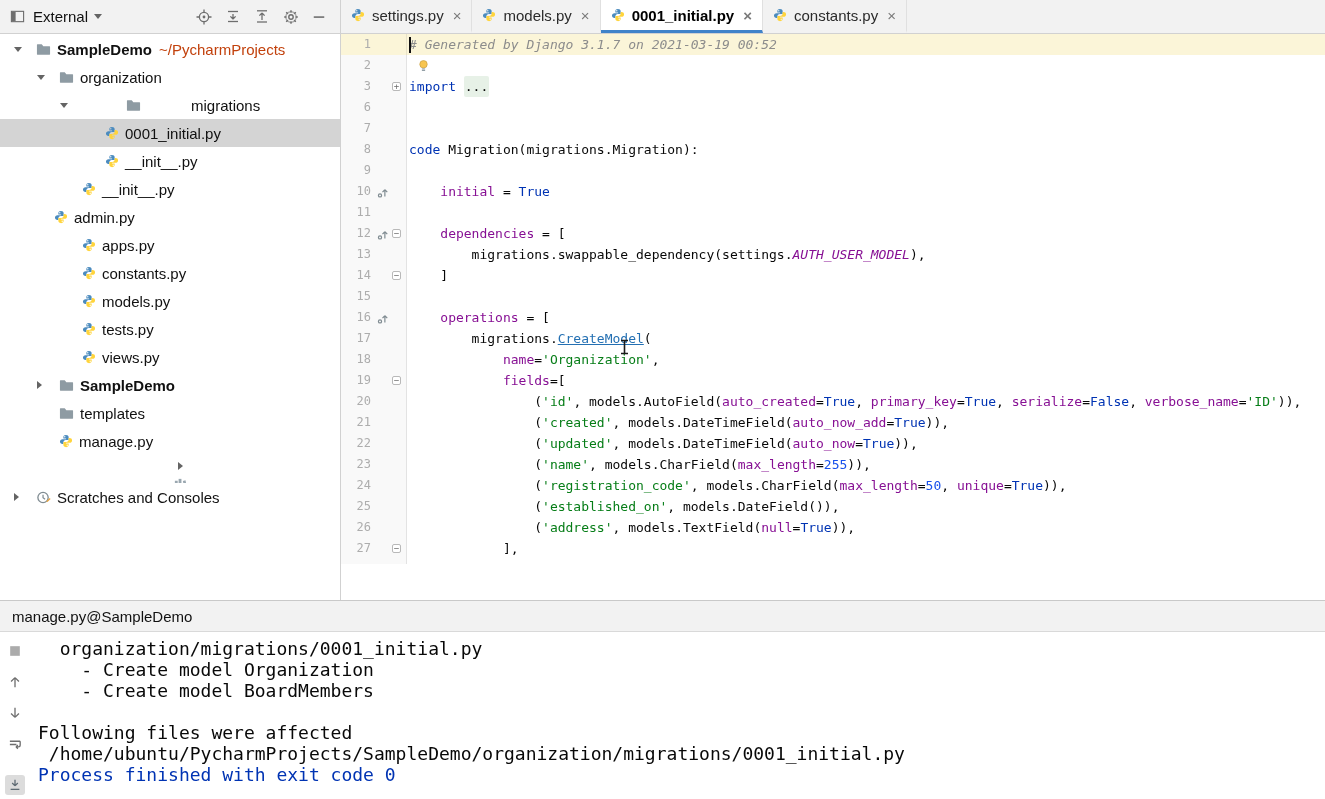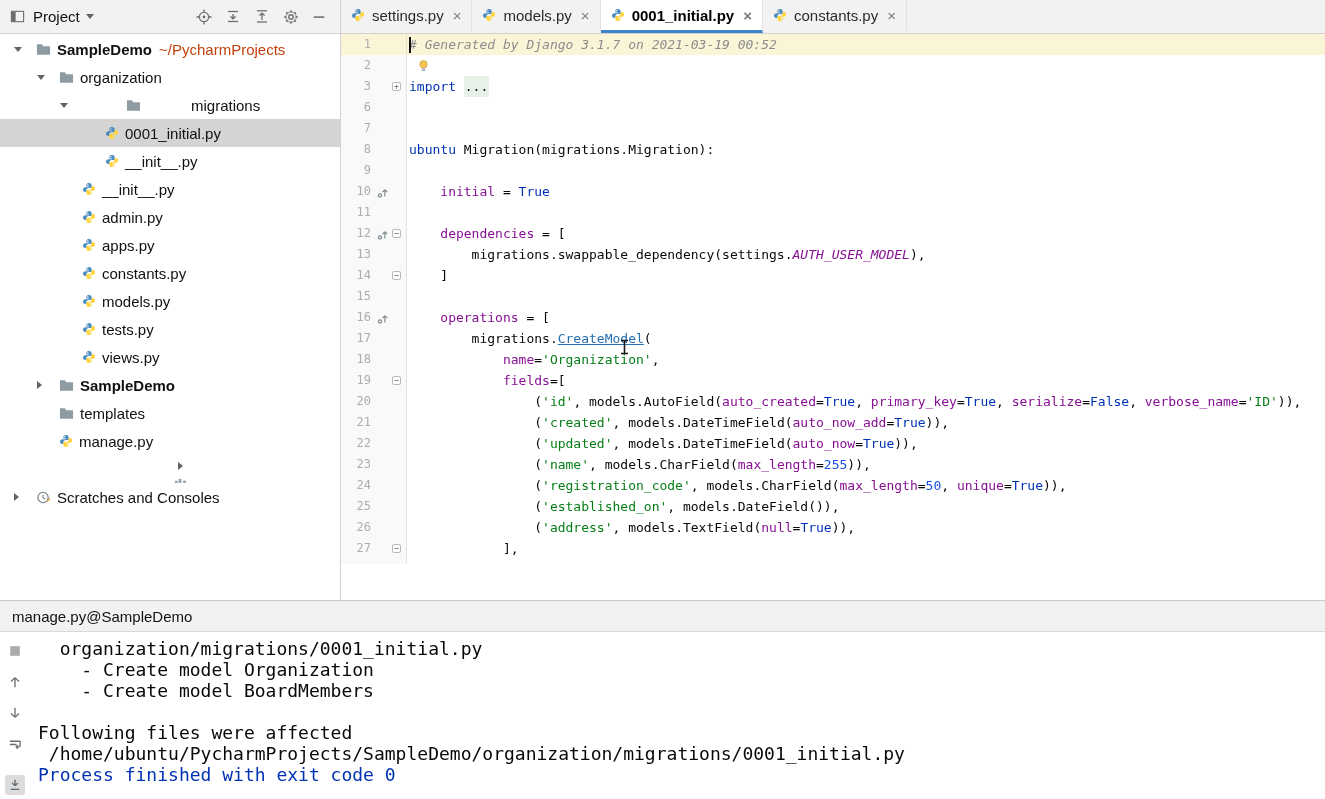--- a/index.html
+++ b/index.html
@@ -83,21 +83,21 @@
 <div class="app">
 
   <div class="topbar">
     <div class="ph">
       <span class="icon" id="project-tool-icon">
           <svg width="15" height="15" viewBox="0 0 16 16">
             <rect x="1.5" y="2.5" width="13" height="11" fill="none" stroke="#6E6E6E" stroke-width="1.2"></rect>
             <rect x="2" y="3" width="4" height="10" fill="#6E6E6E"></rect>
           </svg>
         </span>
-      <span class="ph-label">Project</span>
+      <span class="ph-label">External</span>
       <span class="tri tri-down"></span>
       <span class="ph-icons" id="toolbar-icons">
           <span class="icon">
             <svg width="16" height="16" viewBox="0 0 16 16">
               <circle cx="8" cy="8" r="4.6" fill="none" stroke="#6E6E6E" stroke-width="1.3"></circle>
               <circle cx="8" cy="8" r="1.4" fill="#6E6E6E"></circle>
               <path d="M8 .5v3M8 12.5v3M.5 8h3M12.5 8h3" stroke="#6E6E6E" stroke-width="1.3"></path>
             </svg>
           </span>
           <span class="icon">
@@ -231,21 +231,21 @@
         <div class="tree-row" style="padding-left: 60px;">
           <span class="chev-slot"></span>
           <span class="icon">
             <svg width="14" height="14" viewBox="0 0 16 16">
               <path fill="#4B8BBE" d="M7.9 1C6 1 5 1.9 5 3.3v1.9h3.1v.7H4C2.3 5.9 1.1 7 1.1 8.6c0 1.7 1.2 2.7 2.9 2.7h1V9.6c0-1.5 1.2-2.7 2.7-2.7H11V3.3C11 1.9 9.8 1 7.9 1zM6.6 2.3c.4 0 .8.4.8.8s-.4.8-.8.8-.8-.4-.8-.8.4-.8.8-.8z"></path>
               <path fill="#FFD43B" d="M8.1 15c1.9 0 2.9-.9 2.9-2.3v-1.9H7.9v-.7H12c1.7 0 2.9-1.1 2.9-2.7 0-1.7-1.2-2.7-2.9-2.7h-1v1.7c0 1.5-1.2 2.7-2.7 2.7H5v3.6C5 14.1 6.2 15 8.1 15zm1.3-1.3c-.4 0-.8-.4-.8-.8s.4-.8.8-.8.8.4.8.8-.4.8-.8.8z"></path>
             </svg>
           </span>
           <span class="tree-label">__init__.py</span>
         </div>
-        <div class="tree-row" style="padding-left: 60px;">
+        <div class="tree-row" style="padding-left: 32px;">
           <span class="chev-slot"></span>
           <span class="icon">
             <svg width="14" height="14" viewBox="0 0 16 16">
               <path fill="#4B8BBE" d="M7.9 1C6 1 5 1.9 5 3.3v1.9h3.1v.7H4C2.3 5.9 1.1 7 1.1 8.6c0 1.7 1.2 2.7 2.9 2.7h1V9.6c0-1.5 1.2-2.7 2.7-2.7H11V3.3C11 1.9 9.8 1 7.9 1zM6.6 2.3c.4 0 .8.4.8.8s-.4.8-.8.8-.8-.4-.8-.8.4-.8.8-.8z"></path>
               <path fill="#FFD43B" d="M8.1 15c1.9 0 2.9-.9 2.9-2.3v-1.9H7.9v-.7H12c1.7 0 2.9-1.1 2.9-2.7 0-1.7-1.2-2.7-2.9-2.7h-1v1.7c0 1.5-1.2 2.7-2.7 2.7H5v3.6C5 14.1 6.2 15 8.1 15zm1.3-1.3c-.4 0-.8-.4-.8-.8s.4-.8.8-.8.8.4.8.8-.4.8-.8.8z"></path>
             </svg>
           </span>
           <span class="tree-label">admin.py</span>
         </div>
         <div class="tree-row" style="padding-left: 60px;">
@@ -403,21 +403,21 @@
               <span class="g-fold"></span>
             </span>
             <span class="code-text"></span>
           </div>
           <div class="code-row">
             <span class="gut">
               <span class="g-num">8</span>
               <span class="g-icon"></span>
               <span class="g-fold"></span>
             </span>
-            <span class="code-text"><span class="seg-k">ubuntu</span><span class="seg-d"> Migration(migrations.Migration):</span></span>
+            <span class="code-text"><span class="seg-k">code</span><span class="seg-d"> Migration(migrations.Migration):</span></span>
           </div>
           <div class="code-row">
             <span class="gut">
               <span class="g-num">9</span>
               <span class="g-icon"></span>
               <span class="g-fold"></span>
             </span>
             <span class="code-text"></span>
           </div>
           <div class="code-row">

